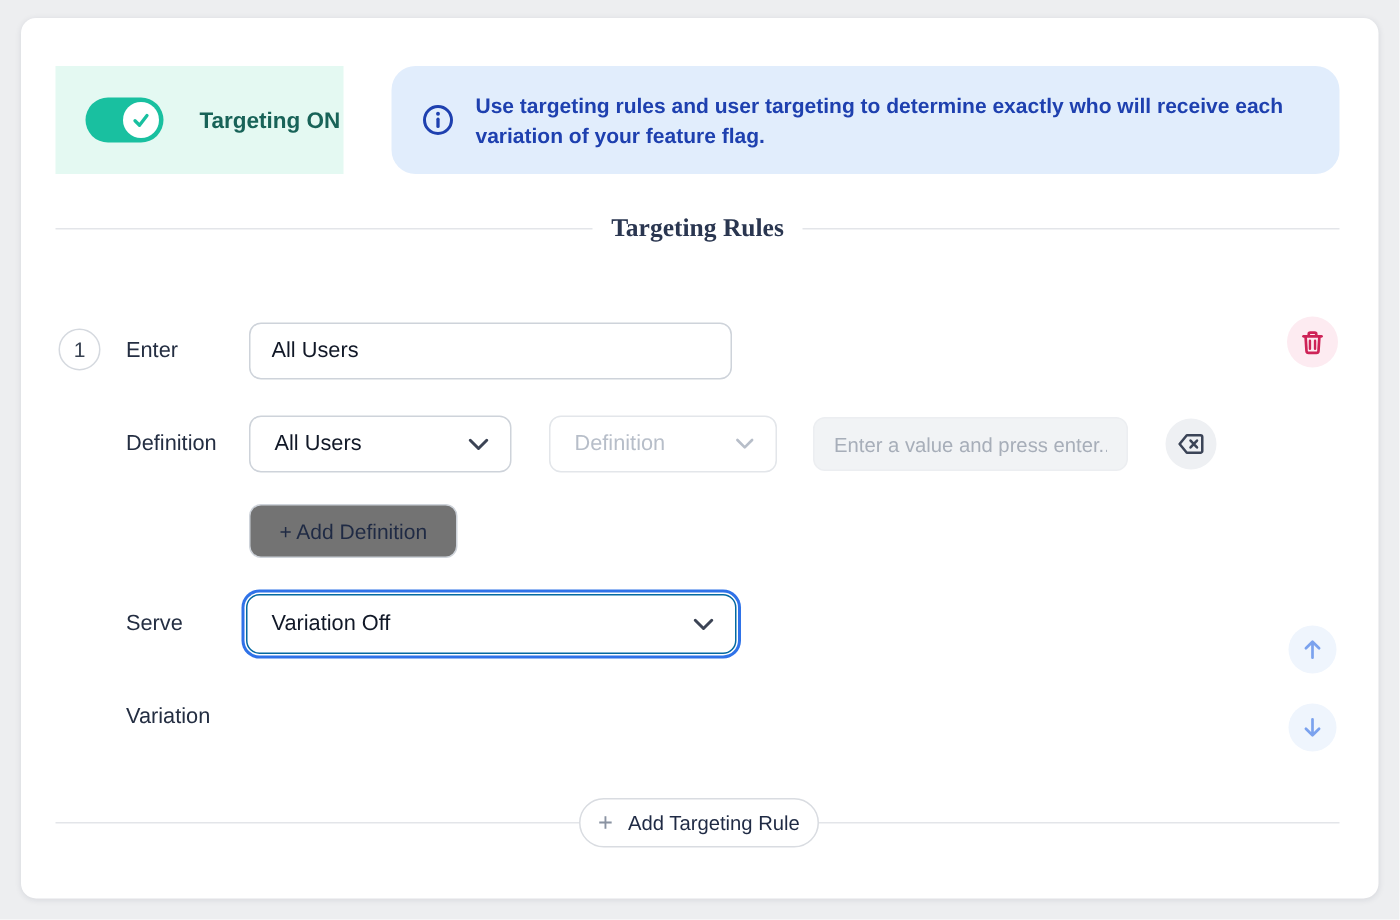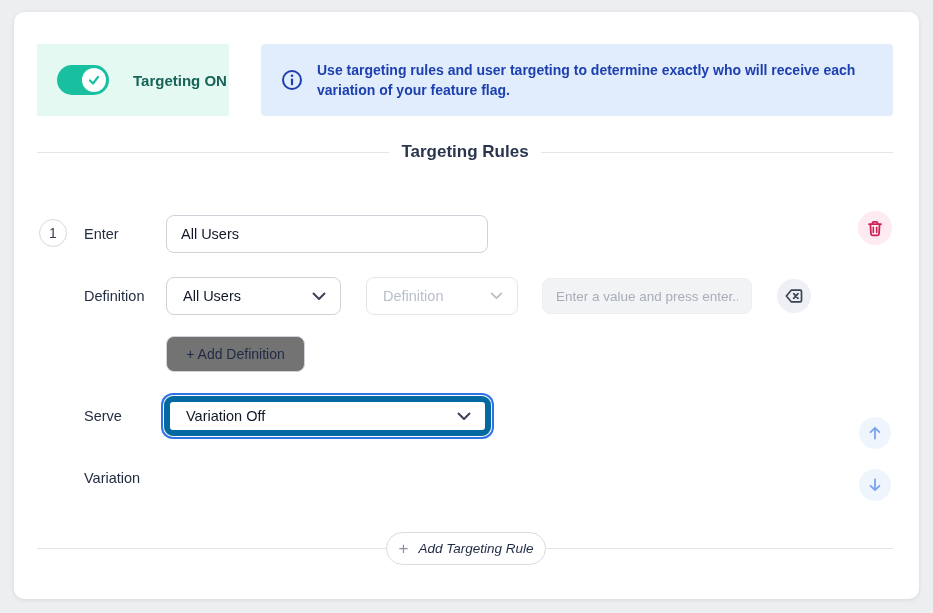--- a/index.html
+++ b/index.html
@@ -28,36 +28,36 @@
   .toggle .knob {
     position:absolute; right:3px; top:3px; width:24px; height:24px;
     border-radius:50%; background:#ffffff;
     display:flex; align-items:center; justify-content:center;
   }
   .toggle .knob svg { display:block; }
   .toggle-label { font-size:15px; font-weight:600; color:#186358; white-space:nowrap; }
 
   .info-panel {
     position:absolute; left:247px; top:32px; width:632px; height:72px;
-    background:#e1edfc; border-radius:4px;
+    background:#e1edfc; border-radius:16px;
     display:flex; align-items:center; padding:0 20px; gap:14px;
   }
   .info-icon { flex:0 0 auto; display:flex; }
   .info-text {
     font-size:14px; line-height:20px; font-weight:600; color:#1e40af;
     max-width:560px;
   }
 
   
   .section-header {
     position:absolute; left:23px; top:127px; width:856px; height:26px;
     display:flex; align-items:center; gap:12px;
   }
   .section-header .line { flex:1; height:1px; background:#e3e5e9; }
-  .section-title { font-size:17px; font-weight:700; color:#2a3650; white-space:nowrap; }
+  .section-title { font-size:17px; font-weight:700; color:#2a3650; white-space:nowrap;font-family:Liberation Serif, serif; }
 
   
   .rule-number {
     position:absolute; left:25px; top:207px; width:28px; height:28px;
     border:1px solid #d5d9df; border-radius:50%;
     display:flex; align-items:center; justify-content:center;
     font-size:14px; color:#374151;
   }
   .field-label {
     position:absolute; left:70px; font-size:14.5px; font-weight:500; color:#242e42;
@@ -106,38 +106,38 @@
 
   .btn-outline {
     position:absolute; background:#737373; border:1px solid #ced3da; border-radius:8px;
     font-family:"Liberation Sans", sans-serif; font-size:14px; font-weight:500; color:#1f2a44;
     display:flex; align-items:center; justify-content:center; cursor:pointer;
   }
   .btn-add-definition { left:152px; top:324px; width:139px; height:36px; }
 
   .sel-serve {
     left:150px; top:384px; width:327px; height:40px;
-    border:6px solid #0369a1;
+    border:1px solid #0369a1;
     box-shadow:0 0 0 1px #ffffff, 0 0 0 3px #2f72e8;
     border-radius:9px;
   }
   .sel-schedule { left:152px; top:447px; width:322px; height:38px; }
 
   
   .footer-divider {
     position:absolute; left:23px; top:536px; width:856px; height:1px; background:#e3e5e9;
   }
   .btn-add-rule {
     position:absolute; left:372px; top:520px; width:160px; height:33px;
     background:#fff; border:1px solid #d9dce1; border-radius:17px;
     display:flex; align-items:center; justify-content:center; gap:10px;
     cursor:pointer;
   }
   .btn-add-rule .plus { font-size:17px; color:#8a93a2; font-weight:400; line-height:1; }
-  .btn-add-rule .txt { font-size:13.5px; font-weight:500; color:#1f2a44;font-style:italic; }
+  .btn-add-rule .txt { font-size:13.5px; font-weight:500; color:#1f2a44; }
 </style>
 </head>
 <body>
 
 <div class="card">
 
   <div class="mint-panel">
     <div class="toggle">
       <div class="knob">
         <svg width="14" height="14" viewBox="0 0 14 14">

